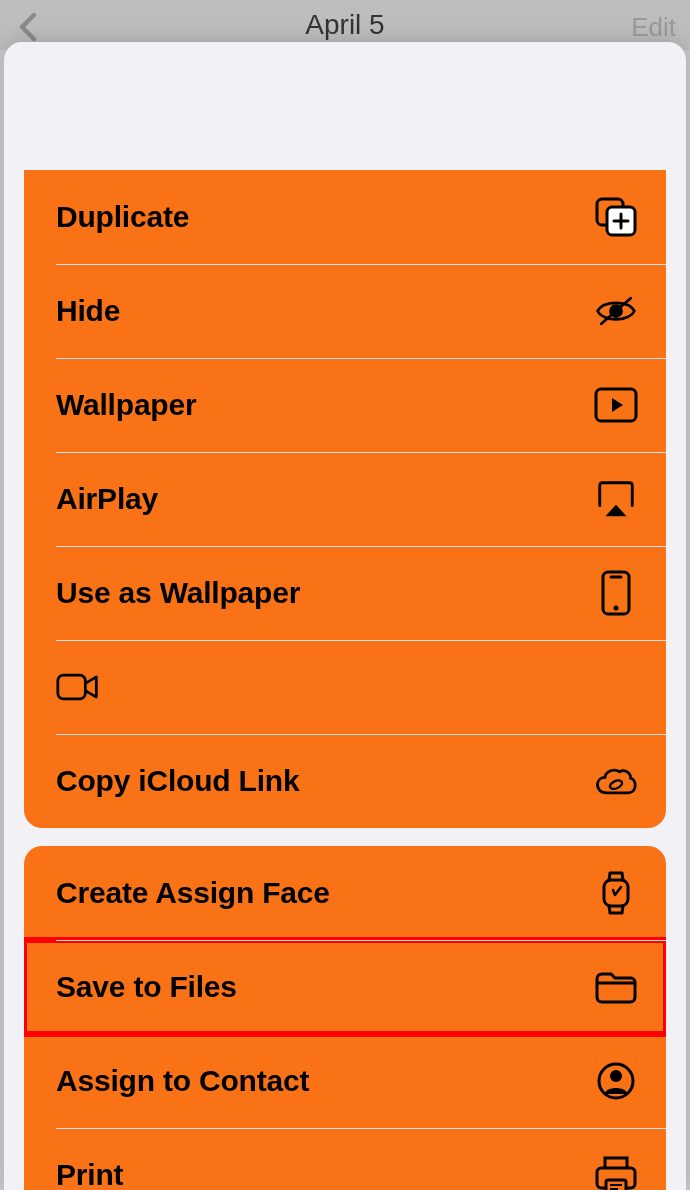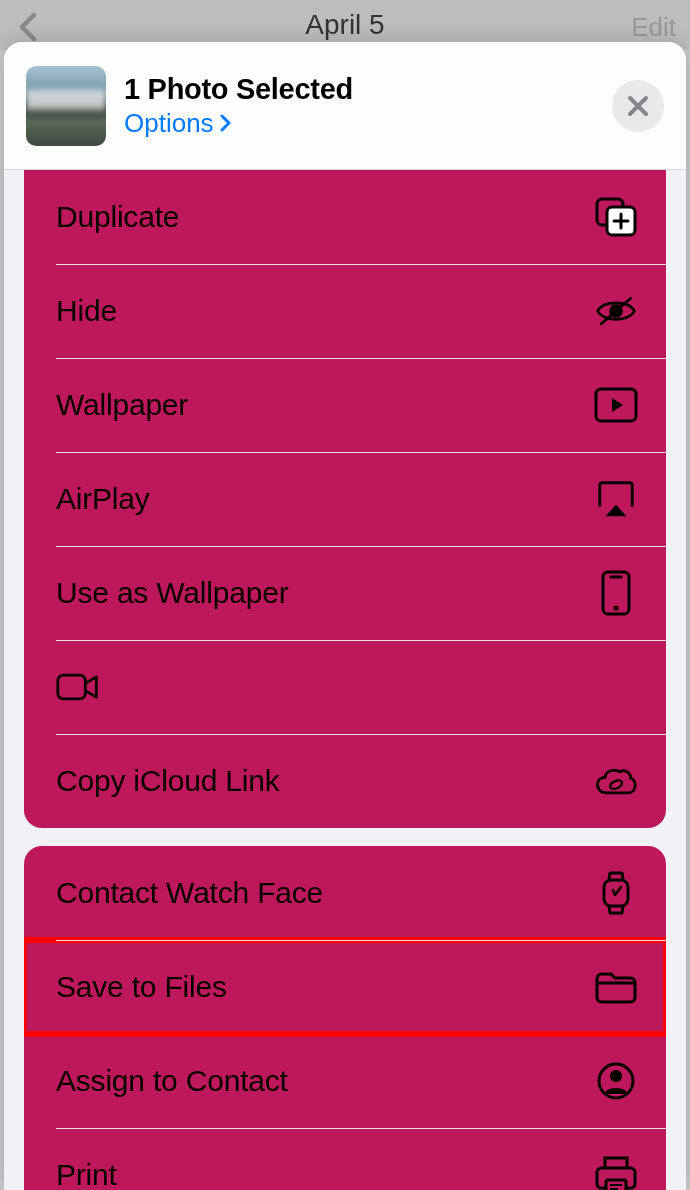--- a/index.html
+++ b/index.html
@@ -110,24 +110,25 @@
     }
     .scroll {
       position: absolute;
       top: 128px;
       left: 0; right: 0; bottom: 0;
       overflow: hidden;
       padding: 0 20px 0 20px;
     }
     
     .grp {
-      background: #be185d;
+      background: #f97316;
       border-radius: 18px;
       overflow: hidden;
       margin-bottom: 18px;
+      font-weight: bold;
     }
     .grp.top-cut {
       border-top-left-radius: 0;
       border-top-right-radius: 0;
       margin-top: 0;
     }
     .row {
       height: 94px;
       display: flex;
       align-items: center;
@@ -173,39 +174,20 @@
   <span class="backdrop-back">
     <svg width="22" height="30" viewBox="0 0 22 30" fill="none">
         <path d="M16 3 L4 15 L16 27" stroke="#8a8a8a" stroke-width="4.5" stroke-linecap="round" stroke-linejoin="round"></path>
       </svg>
   </span>
   <span class="backdrop-title">April 5</span>
   <span class="backdrop-edit">Edit</span>
 </div>
 
 <div class="sheet">
-  <div class="sheet-header">
-    <div class="thumb"></div>
-    <div class="header-text">
-      <div class="header-title">1 Photo Selected</div>
-      <div class="header-options">
-        <span>Options</span>
-        <span class="chev">
-          <svg width="12" height="18" viewBox="0 0 12 18" fill="none">
-              <path d="M2 2 L9 9 L2 16" stroke="#007aff" stroke-width="3" stroke-linecap="round" stroke-linejoin="round"></path>
-            </svg>
-        </span>
-      </div>
-    </div>
-    <div class="close-btn">
-      <svg width="24" height="24" viewBox="0 0 24 24">
-          <path d="M4 4 L20 20 M20 4 L4 20" stroke="#85858a" stroke-width="4" stroke-linecap="round"></path>
-        </svg>
-    </div>
-  </div>
 
   <div class="scroll">
 
     <div class="grp top-cut">
       <div class="row">
         <span class="row-label">Duplicate</span>
         <span class="row-icon">
           <svg width="44" height="42" viewBox="0 0 44 42" fill="none" stroke="#000" stroke-width="3">
             <rect x="3" y="3" width="26" height="26" rx="5"></rect>
             <rect x="13" y="11" width="28" height="28" rx="5" fill="#fff"></rect>
@@ -265,21 +247,21 @@
           <svg width="48" height="34" viewBox="0 0 48 34" fill="none" stroke="#000" stroke-width="3">
             <path d="M14 30 C6 30 3 24 4 19 C5 14 10 13 12 13 C13 6 22 3 28 7 C32 4 40 7 40 14 C45 15 46 22 44 26 C42 30 38 30 36 30 Z"></path>
             <ellipse cx="24" cy="21" rx="7" ry="4" transform="rotate(-25 24 21)" stroke-width="2.5"></ellipse>
           </svg>
         </span>
       </div>
     </div>
 
     <div class="grp">
       <div class="row">
-        <span class="row-label">Contact Watch Face</span>
+        <span class="row-label">Create Assign Face</span>
         <span class="row-icon">
           <svg width="32" height="46" viewBox="0 0 32 46" fill="none" stroke="#000" stroke-width="3">
             <rect x="4" y="10" width="24" height="26" rx="7"></rect>
             <path d="M9 10 L10 3 L22 3 L23 10 M9 36 L10 43 L22 43 L23 36" stroke-linecap="round" stroke-linejoin="round"></path>
             <path d="M13 20 L15 25 L21 17" stroke-width="2.5" stroke-linecap="round" stroke-linejoin="round"></path>
           </svg>
         </span>
       </div>
       <div class="row highlight">
         <span class="row-label">Save to Files</span>

